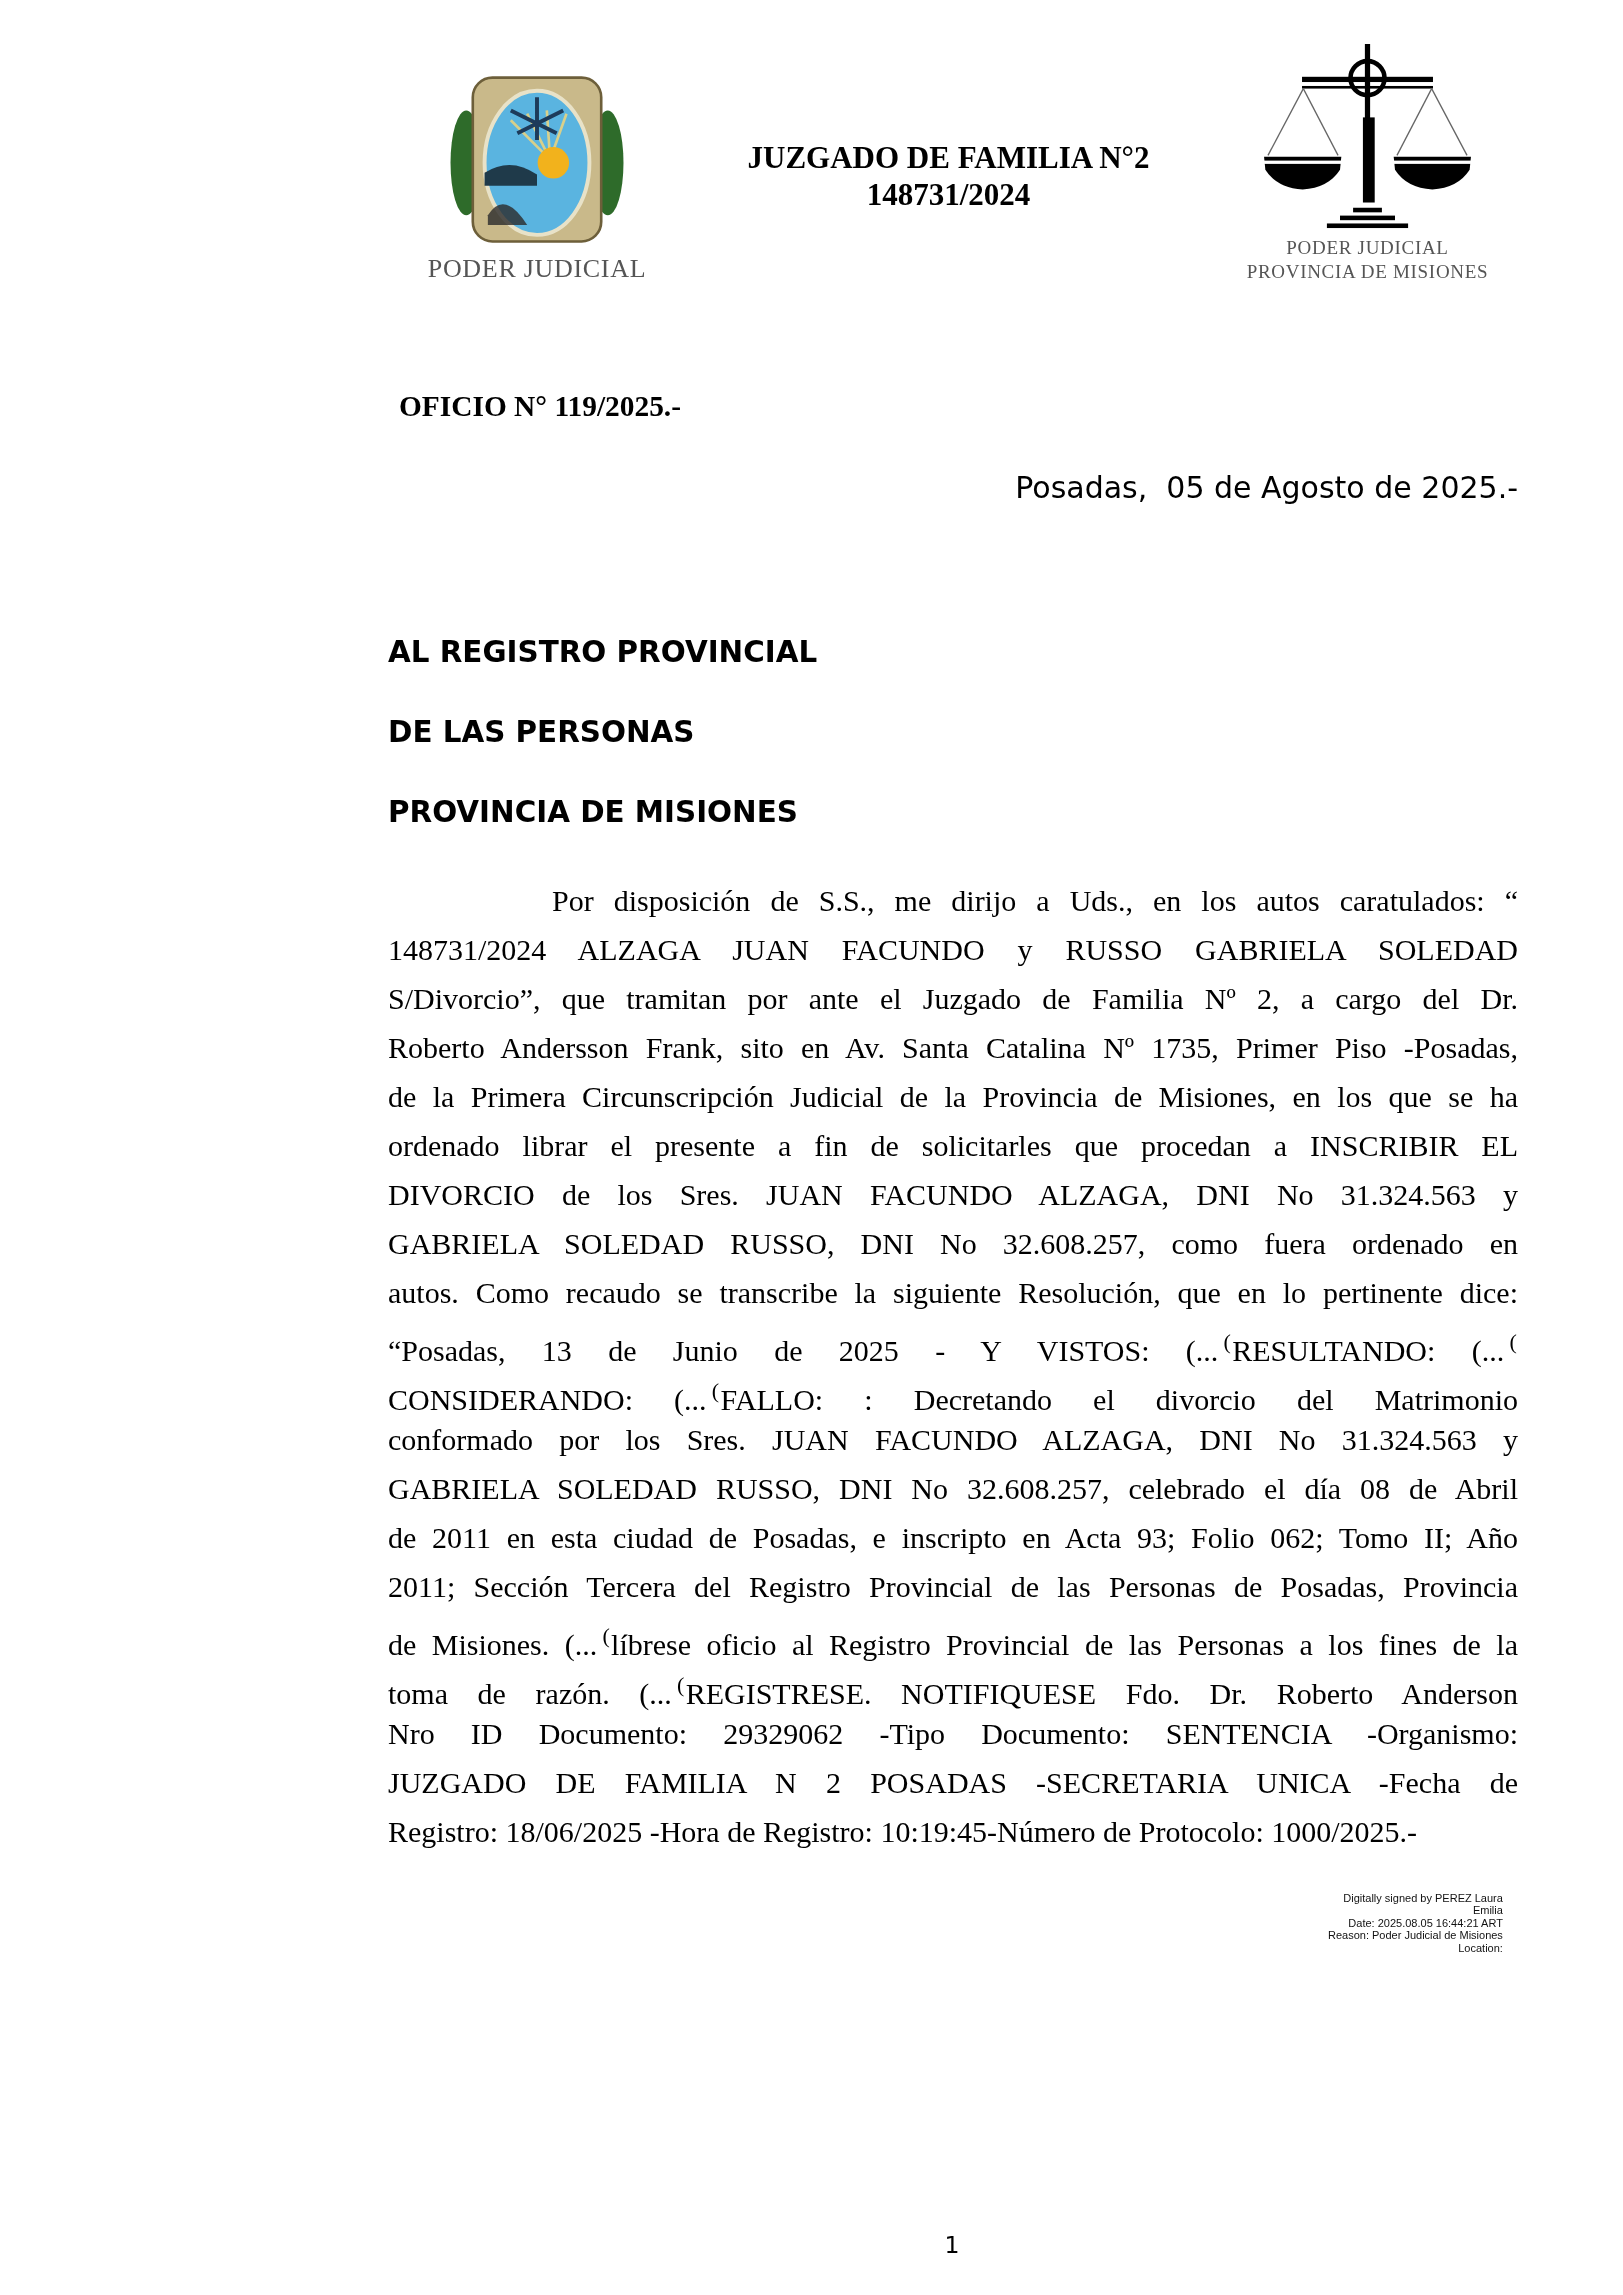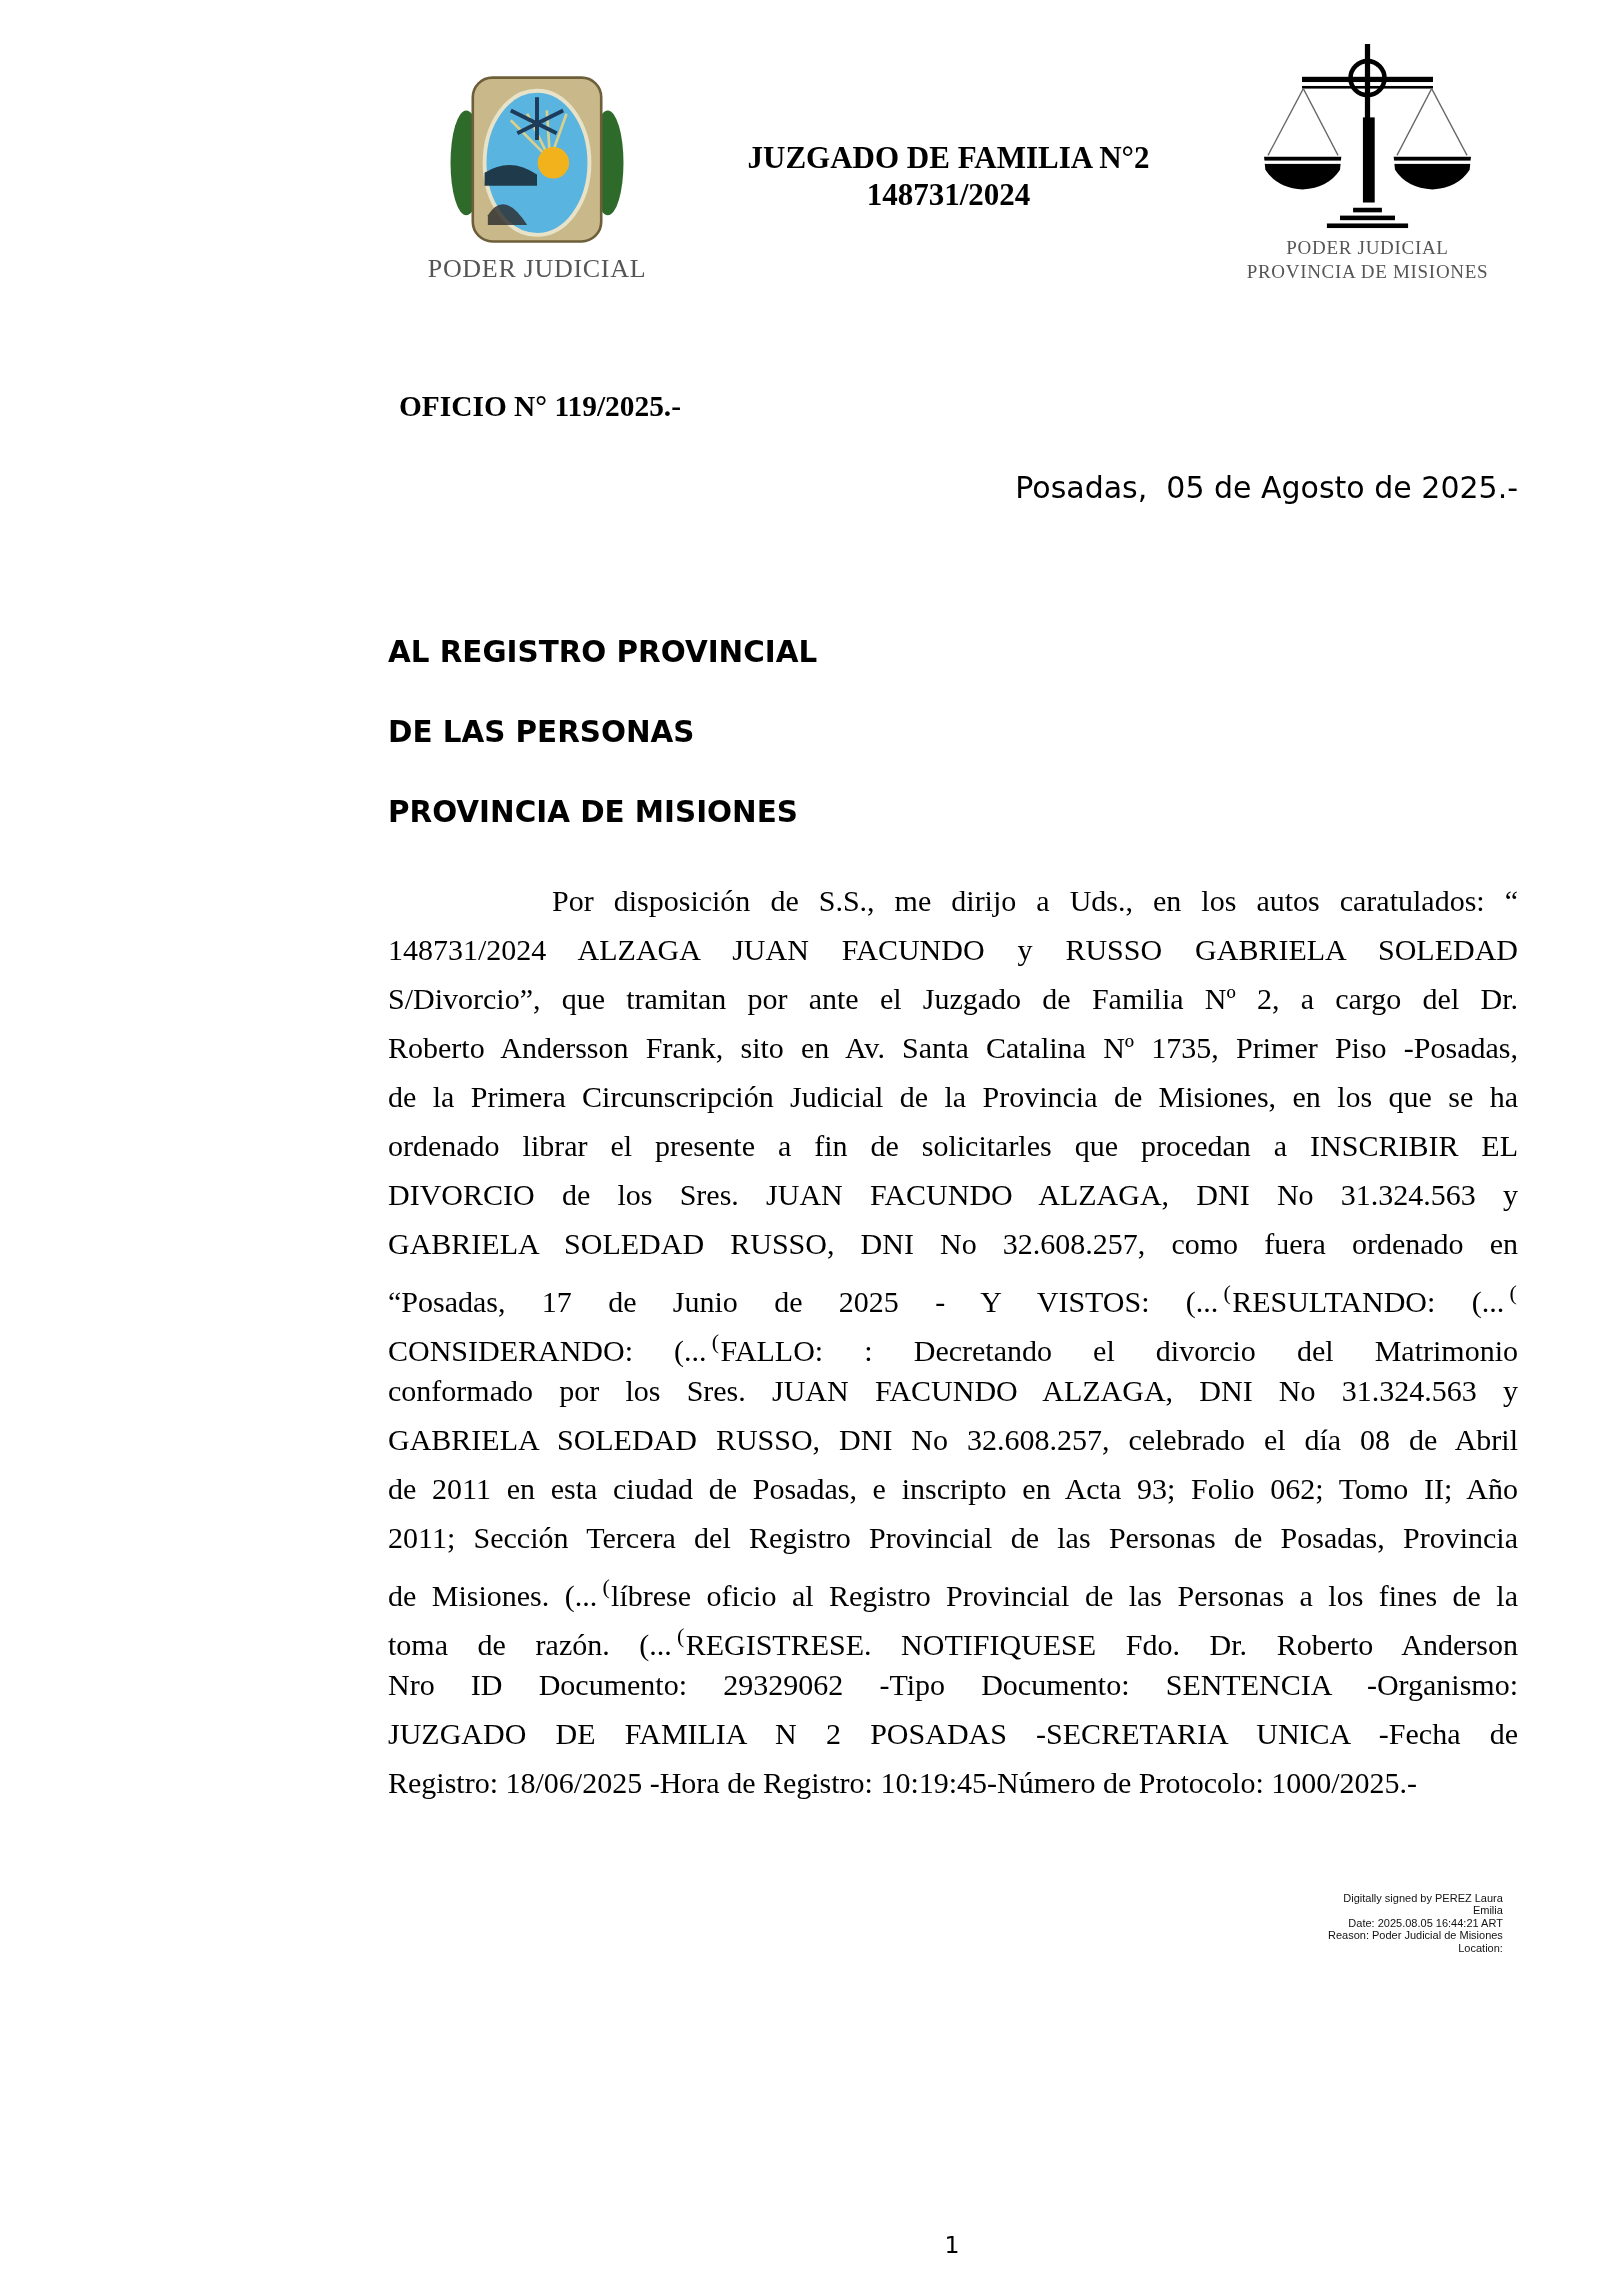--- a/index.html
+++ b/index.html
@@ -108,22 +108,23 @@
 
 <div id="body-para" class="abs serif">
   <span class="line indent">Por disposición de S.S., me dirijo a Uds., en los autos caratulados: “</span>
   <span class="line">148731/2024 ALZAGA JUAN FACUNDO y RUSSO GABRIELA SOLEDAD</span>
   <span class="line">S/Divorcio”, que tramitan por ante el Juzgado de Familia Nº 2, a cargo del Dr.</span>
   <span class="line">Roberto Andersson Frank, sito en Av. Santa Catalina Nº 1735, Primer Piso -Posadas,</span>
   <span class="line">de la Primera Circunscripción Judicial de la Provincia de Misiones, en los que se ha</span>
   <span class="line">ordenado librar el presente a fin de solicitarles que procedan a INSCRIBIR EL</span>
   <span class="line">DIVORCIO de los Sres. JUAN FACUNDO ALZAGA, DNI No 31.324.563 y</span>
   <span class="line">GABRIELA SOLEDAD RUSSO, DNI No 32.608.257, como fuera ordenado en</span>
+  <span class="line">autos. Como recaudo se transcribe la siguiente Resolución, que en lo pertinente dice:</span>
   <span class="line">
-    <span>“Posadas, 17 de Junio de 2025 - Y VISTOS: (...</span><span class="paren-sup">(</span><span>RESULTANDO: (...</span><span class="paren-sup">(</span>
+    <span>“Posadas, 13 de Junio de 2025 - Y VISTOS: (...</span><span class="paren-sup">(</span><span>RESULTANDO: (...</span><span class="paren-sup">(</span>
   </span>
   <span class="line">
     <span>CONSIDERANDO: (...</span><span class="paren-sup">(</span><span>FALLO: : Decretando el divorcio del Matrimonio</span>
   </span>
   <span class="line">conformado por los Sres. JUAN FACUNDO ALZAGA, DNI No 31.324.563 y</span>
   <span class="line">GABRIELA SOLEDAD RUSSO, DNI No 32.608.257, celebrado el día 08 de Abril</span>
   <span class="line">de 2011 en esta ciudad de Posadas, e inscripto en Acta 93; Folio 062; Tomo II; Año</span>
   <span class="line">2011; Sección Tercera del Registro Provincial de las Personas de Posadas, Provincia</span>
   <span class="line">
     <span>de Misiones. (...</span><span class="paren-sup">(</span><span>líbrese oficio al Registro Provincial de las Personas a los fines de la</span>

